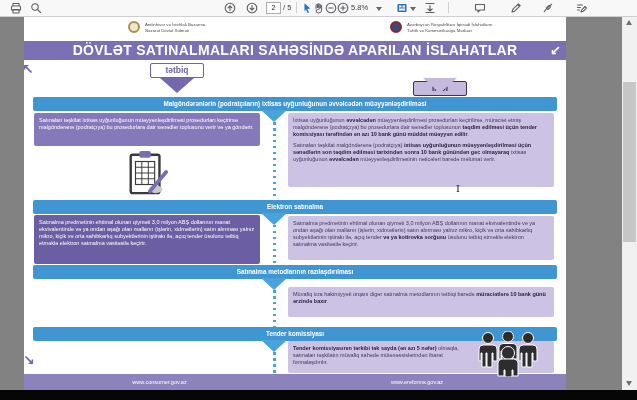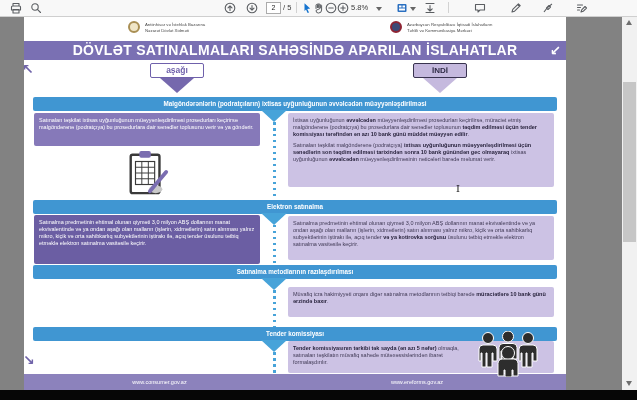--- a/index.html
+++ b/index.html
@@ -37,21 +37,21 @@
   .titlebar{position:absolute;left:0;top:24px;width:542px;height:19px;background:#7a70b3;color:#fff;
             font-weight:bold;font-size:14px;letter-spacing:.3px;text-align:center;line-height:19px;}
   .corner-ar{position:absolute;font-weight:bold;}
   .ar-tr{right:5px;top:24px;color:#fff;font-size:13px;line-height:19px;}
   .ar-l{left:-2px;top:44px;color:#6f63a9;font-size:14px;}
   .ar-bl{left:-1px;top:335px;color:#6f63a9;font-size:14px;}
   
   .badge{position:absolute;top:46px;width:54px;height:15px;box-sizing:border-box;border-radius:2px;
          font-weight:bold;text-align:center;line-height:13px;}
   .badge-before{left:126px;border:1.5px solid #6f61ab;color:#6f61ab;background:#fff;font-size:8.5px;}
-  .badge-now{left:389px;border:1.5px solid #39334f;color:#2f2b45;background:#c5b9de;font-size:8px;}
+  .badge-now{left:389px;border:1.5px solid #39334f;color:#2f2b45;background:#c5b9de;font-size:8px;margin-top:18px;}
   .badge-arrow{position:absolute;top:61px;width:0;height:0;border-left:17px solid transparent;
                border-right:17px solid transparent;}
   .arr-before{left:136px;border-top:15px solid #7568ad;}
   .arr-now{left:399px;border-top:15px solid #c5b9de;}
   
   .sec-header{position:absolute;left:9px;width:524px;height:14px;background:#4096d2;border-radius:2px;
               color:#fff;font-weight:bold;font-size:6.3px;text-align:center;line-height:14px;z-index:3;}
   .chev{position:absolute;left:237px;width:0;height:0;border-left:13px solid transparent;
         border-right:13px solid transparent;border-top:12px solid #47a3d9;z-index:4;}
   .dots{position:absolute;left:249px;width:2.5px;background-image:repeating-linear-gradient(180deg,#47a3d9 0 2.5px,transparent 2.5px 6px);z-index:2;}
@@ -180,21 +180,21 @@
           <span>Azərbaycan Respublikası İqtisadi İslahatların</span><br>
           <span>Təhlili və Kommunikasiya Mərkəzi</span>
         </span>
       </div>
 
       <div class="titlebar">DÖVLƏT SATINALMALARI SAHƏSİNDƏ APARILAN İSLAHATLAR</div>
       <span class="corner-ar ar-tr">↙</span>
       <span class="corner-ar ar-l">↖</span>
       <span class="corner-ar ar-bl">↘</span>
 
-      <div class="badge badge-before">aşağı</div>
+      <div class="badge badge-before">tətbiq</div>
       <div class="badge-arrow arr-before"></div>
       <div class="badge badge-now">İNDİ</div>
       <div class="badge-arrow arr-now"></div>
 
       <div class="sec-header" style="top:80px">Malgöndərənlərin (podratçıların) ixtisas uyğunluğunun əvvəlcədən müəyyənləşdirilməsi</div>
       <div class="chev" style="top:93px"></div>
       <div class="dots" style="top:105px;height:78px"></div>
       <div class="box box-before" style="top:96px;height:33px">Satınalan təşkilat ixtisas uyğunluğunun müəyyənləşdirilməsi prosedurları keçirirsə malgöndərənə (podratçıya) bu prosedurlara dair sənədlər toplusunu verir və ya göndərir.</div>
       <svg class="clipboard" viewBox="0 0 46 48">
         <rect x="6" y="5" width="30" height="40" rx="2" fill="#fff" stroke="#3a3a3a" stroke-width="2.5"></rect>

